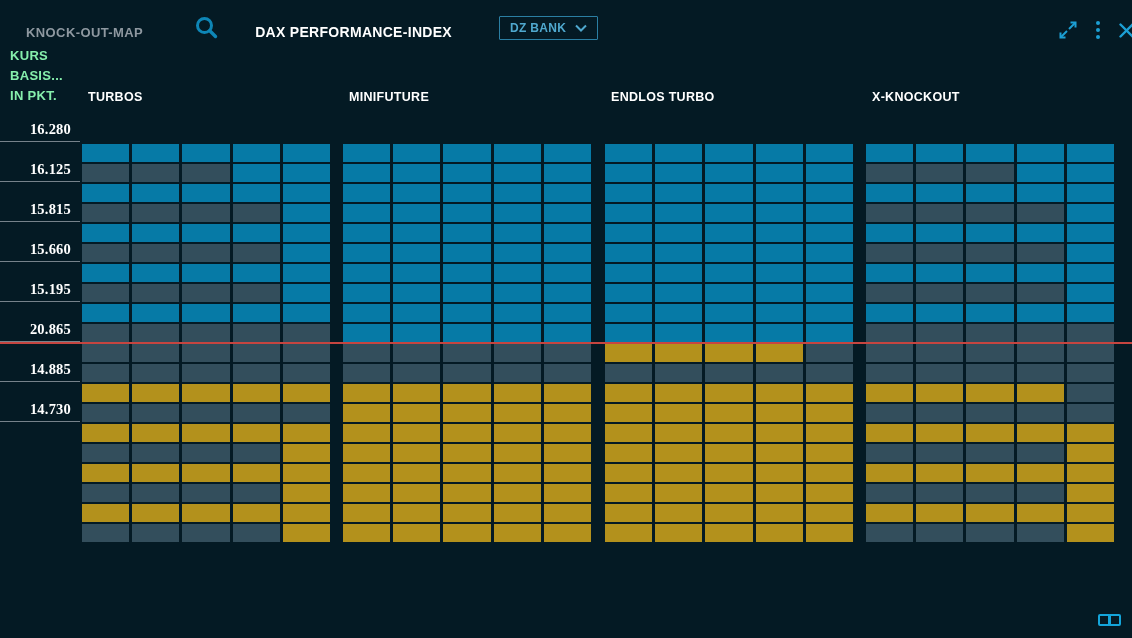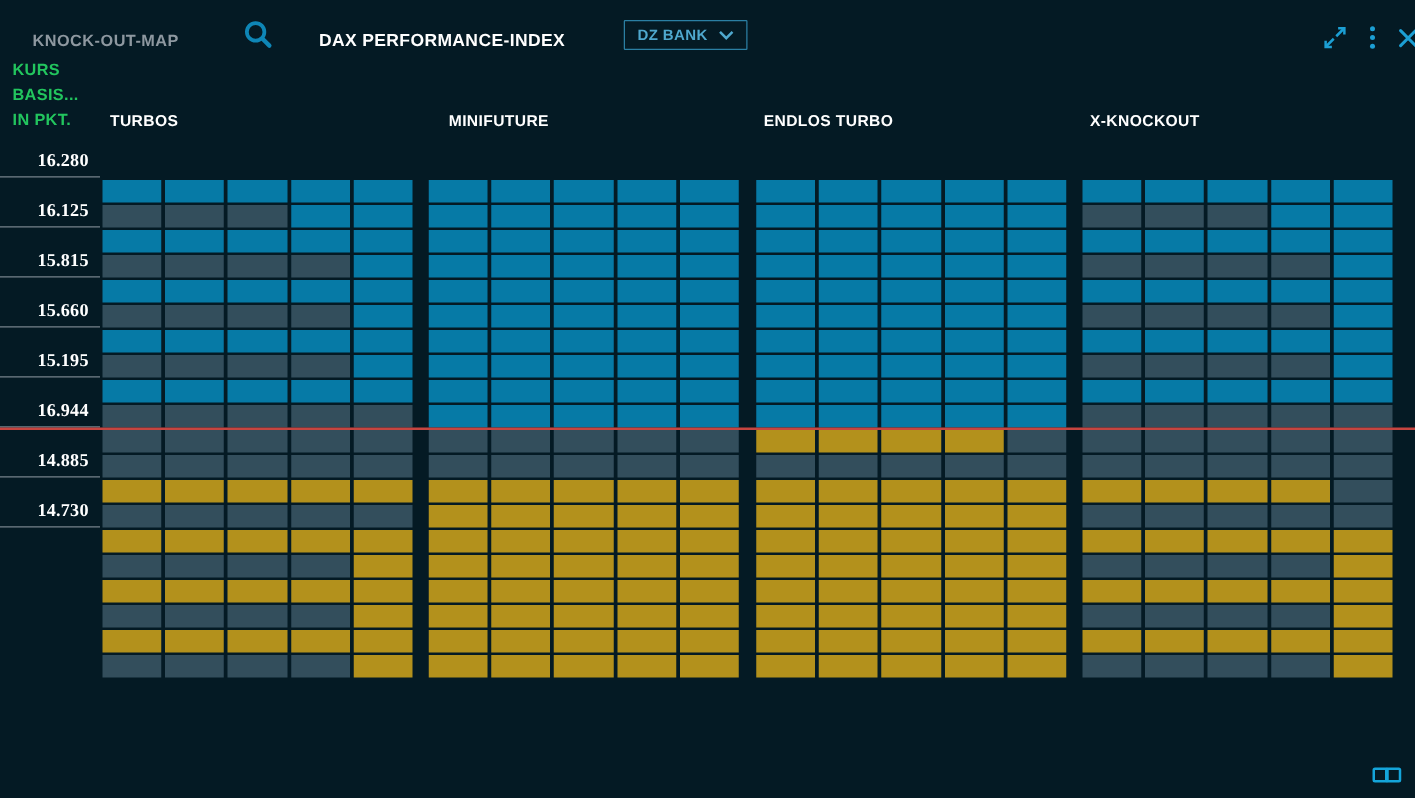--- a/index.html
+++ b/index.html
@@ -35,27 +35,27 @@
   }
   .topbar-right{
     margin-left:auto;margin-right:13px;
     display:flex;align-items:center;gap:17px;
   }
   .tb-ic{display:flex;align-items:center;cursor:pointer;}
 
   
   .axis-title{
     position:absolute;left:10px;top:46px;
-    color:#22c55e;font-size:13px;font-weight:bold;line-height:20px;letter-spacing:.3px;
+    color:#86efac;font-size:13px;font-weight:bold;line-height:20px;letter-spacing:.3px;
   }
   .col-header{
     position:absolute;top:90px;
     color:#ffffff;font-size:12.5px;font-weight:bold;letter-spacing:.3px;
   }
-  .ch0{left:88px;} .ch1{left:359px;text-align:right;} .ch2{left:611px;} .ch3{left:872px;}
+  .ch0{left:88px;} .ch1{left:349px;text-align:right;} .ch2{left:611px;} .ch3{left:872px;}
 
   
   .ylabels{position:absolute;left:0;top:102px;width:80px;}
   .ycell{
     height:40px;box-sizing:border-box;
     border-bottom:1px solid #76828b;
     display:flex;justify-content:flex-end;align-items:flex-end;
     padding:0 9px 3px 0;
     color:#ffffff;font-family:"Liberation Serif", serif;
     font-size:14.5px;font-weight:bold;letter-spacing:.2px;
@@ -152,21 +152,21 @@
   <span class="col-header ch1">MINIFUTURE</span>
   <span class="col-header ch2">ENDLOS TURBO</span>
   <span class="col-header ch3">X-KNOCKOUT</span>
 
   <div class="ylabels">
       <div class="ycell">16.280</div>
       <div class="ycell">16.125</div>
       <div class="ycell">15.815</div>
       <div class="ycell">15.660</div>
       <div class="ycell">15.195</div>
-      <div class="ycell">16.944</div>
+      <div class="ycell">20.865</div>
       <div class="ycell">14.885</div>
       <div class="ycell">14.730</div>
     </div>
 
   <div class="group g0">
       <div class="cell" style="background: rgb(6, 122, 166);"></div>
       <div class="cell" style="background: rgb(6, 122, 166);"></div>
       <div class="cell" style="background: rgb(6, 122, 166);"></div>
       <div class="cell" style="background: rgb(6, 122, 166);"></div>
       <div class="cell" style="background: rgb(6, 122, 166);"></div>

